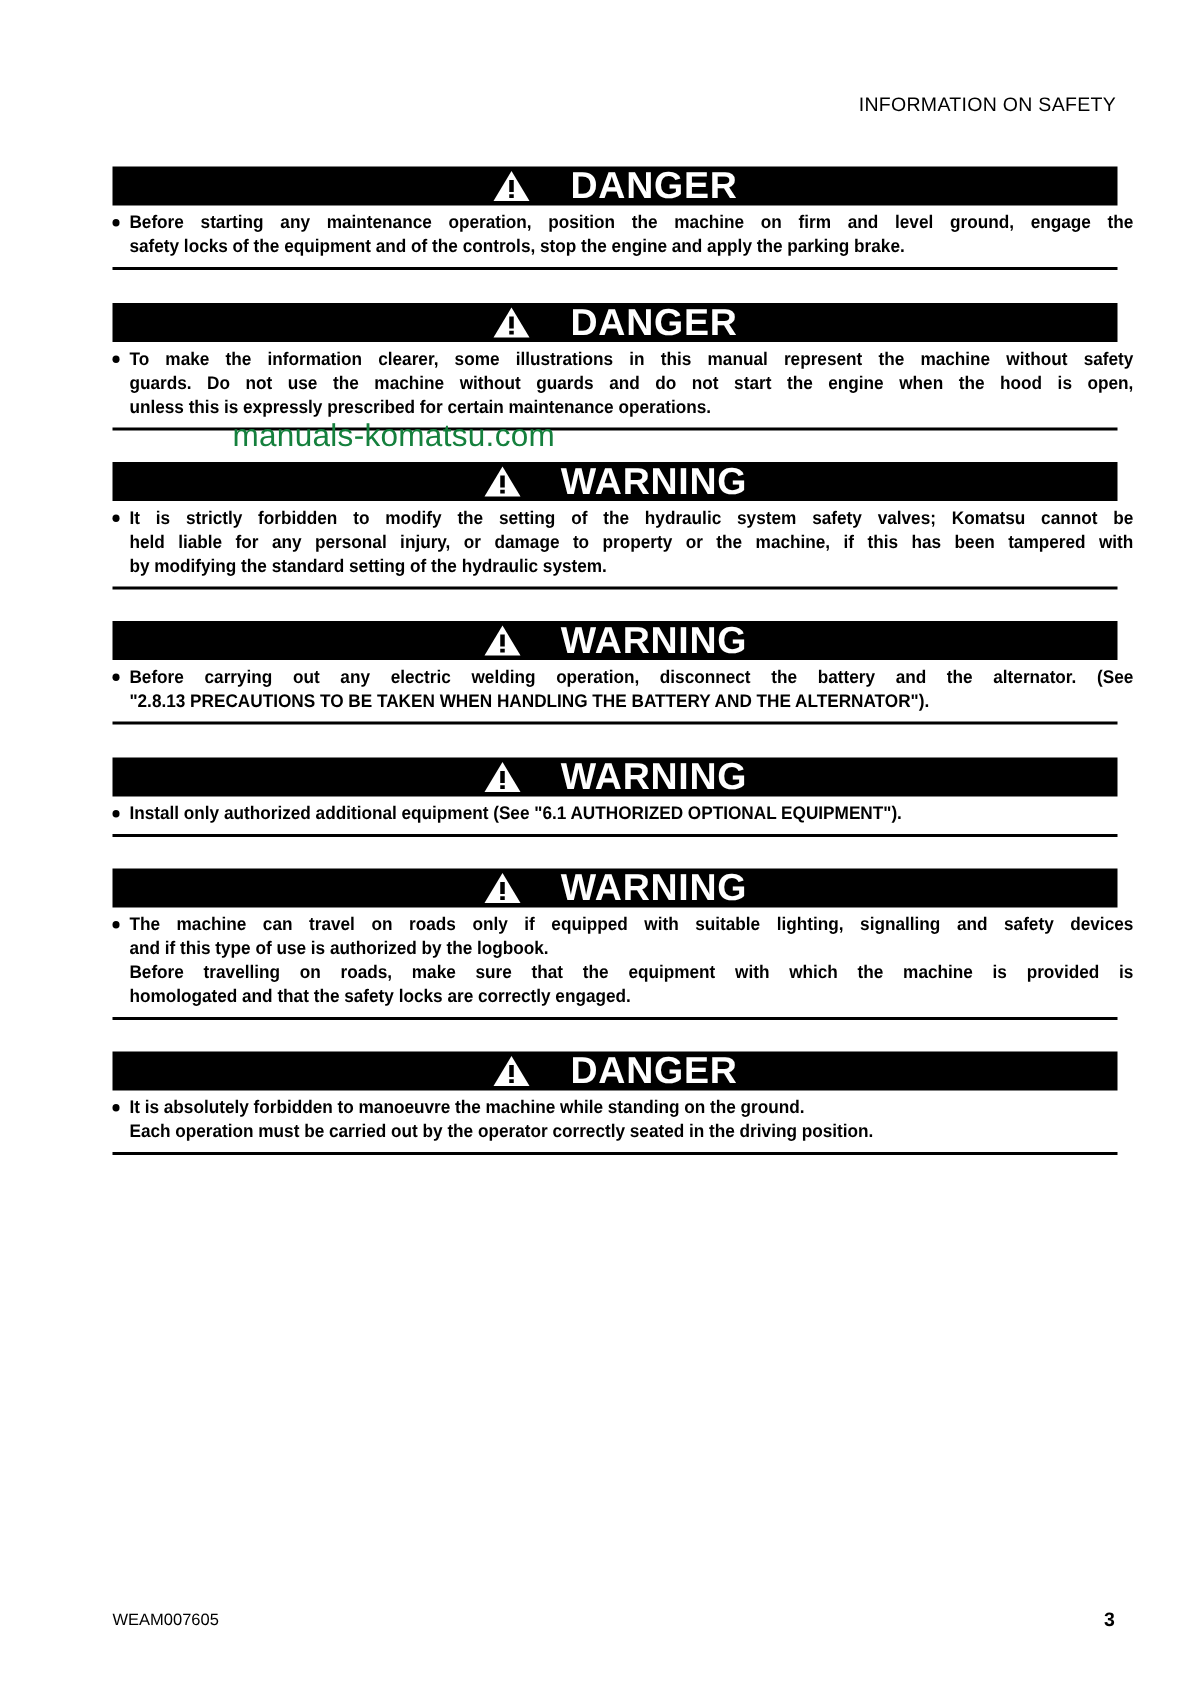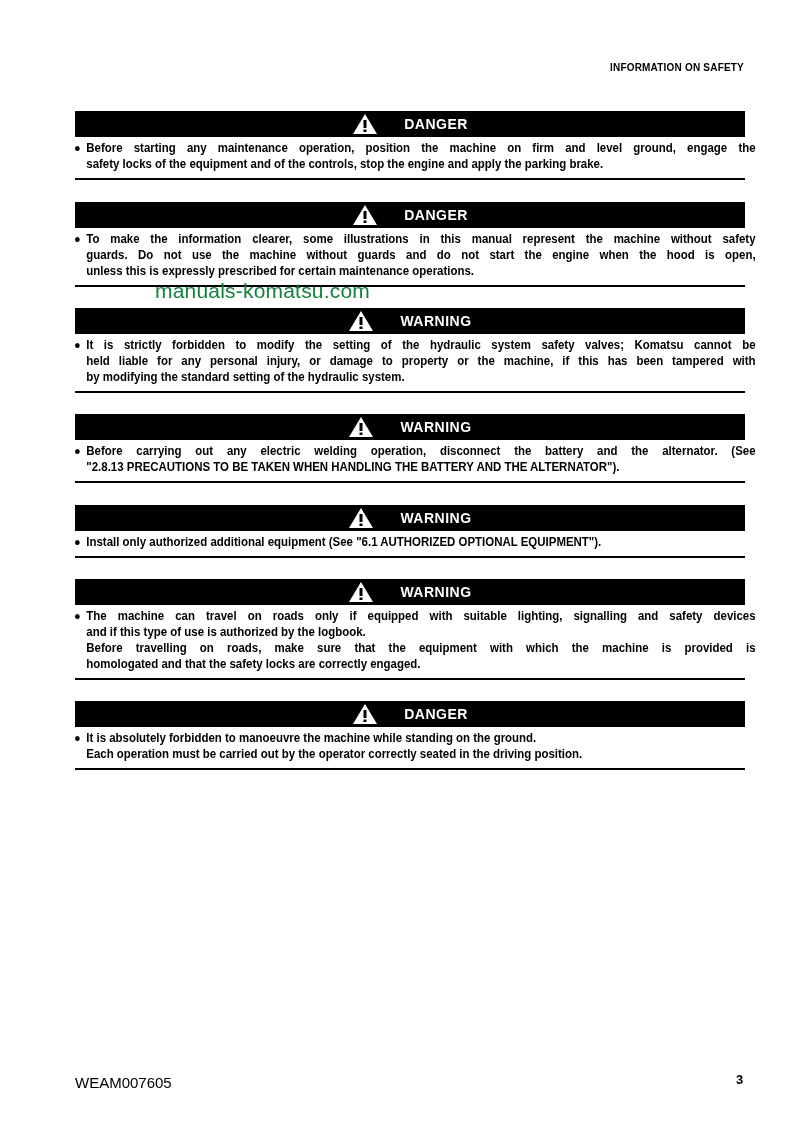--- a/index.html
+++ b/index.html
@@ -1,32 +1,32 @@
 <!DOCTYPE html>
 <html><head>
 <meta charset="utf-8">
 <style>
   html, body { margin: 0; padding: 0; background: #ffffff; }
   body { width: 793px; height: 1123px; position: relative; overflow: hidden;
          font-family: "Liberation Sans", sans-serif; color: #000; }
-  .header { position: absolute; top: 62px; right: 49px; font-size: 10px; letter-spacing: 0.2px; font-weight: bold; }
+  .header { position: absolute; top: 62px; right: 49px; font-size: 13px; letter-spacing: 0.2px; }
   .block { position: absolute; left: 75px; width: 670px; }
   .bar { height: 26px; background: #000; color: #fff; display: flex; align-items: center;
          justify-content: center; }
   .bar .icon { width: 26px; height: 22px; margin-right: 10px; display: inline-block; }
-  .bar .title { font-size: 14px; font-weight: bold; letter-spacing: 0.5px; margin-left: 16px; }
+  .bar .title { font-size: 25px; font-weight: bold; letter-spacing: 0.5px; margin-left: 16px; }
   .body { position: relative; padding-left: 12px; padding-top: 3px; font-size: 12.2px;
           font-weight: bold; line-height: 16px; font-family: "Liberation Sans", sans-serif;
           transform: scaleX(0.94); transform-origin: left top; width: 712px; text-align: justify; }
   .body .line { display: block; white-space: nowrap; }
   .body .line.just { text-align-last: justify; white-space: normal; }
   .bullet { position: absolute; left: 0; top: 9px; width: 5px; height: 5px; border-radius: 50%; background: #000; }
   .rule { position: absolute; left: 0; width: 670px; height: 2px; background: #000; }
   .watermark { position: absolute; left: 155px; top: 279px; font-size: 21px; color: #15803d; letter-spacing: 0.2px; }
-  .footer-code { position: absolute; left: 75px; top: 1074px; font-size: 15px; }
+  .footer-code { position: absolute; left: 75px; top: 1074px; font-size: 11px; }
   .footer-page { position: absolute; left: 736px; top: 1072px; font-size: 13px; font-weight: bold; }
 </style>
 </head>
 <body>
 
 <div class="header">INFORMATION ON SAFETY</div>
 
 <div class="block" style="top:111px;">
   <div class="bar">
     <svg class="icon" viewBox="0 0 26 22">

